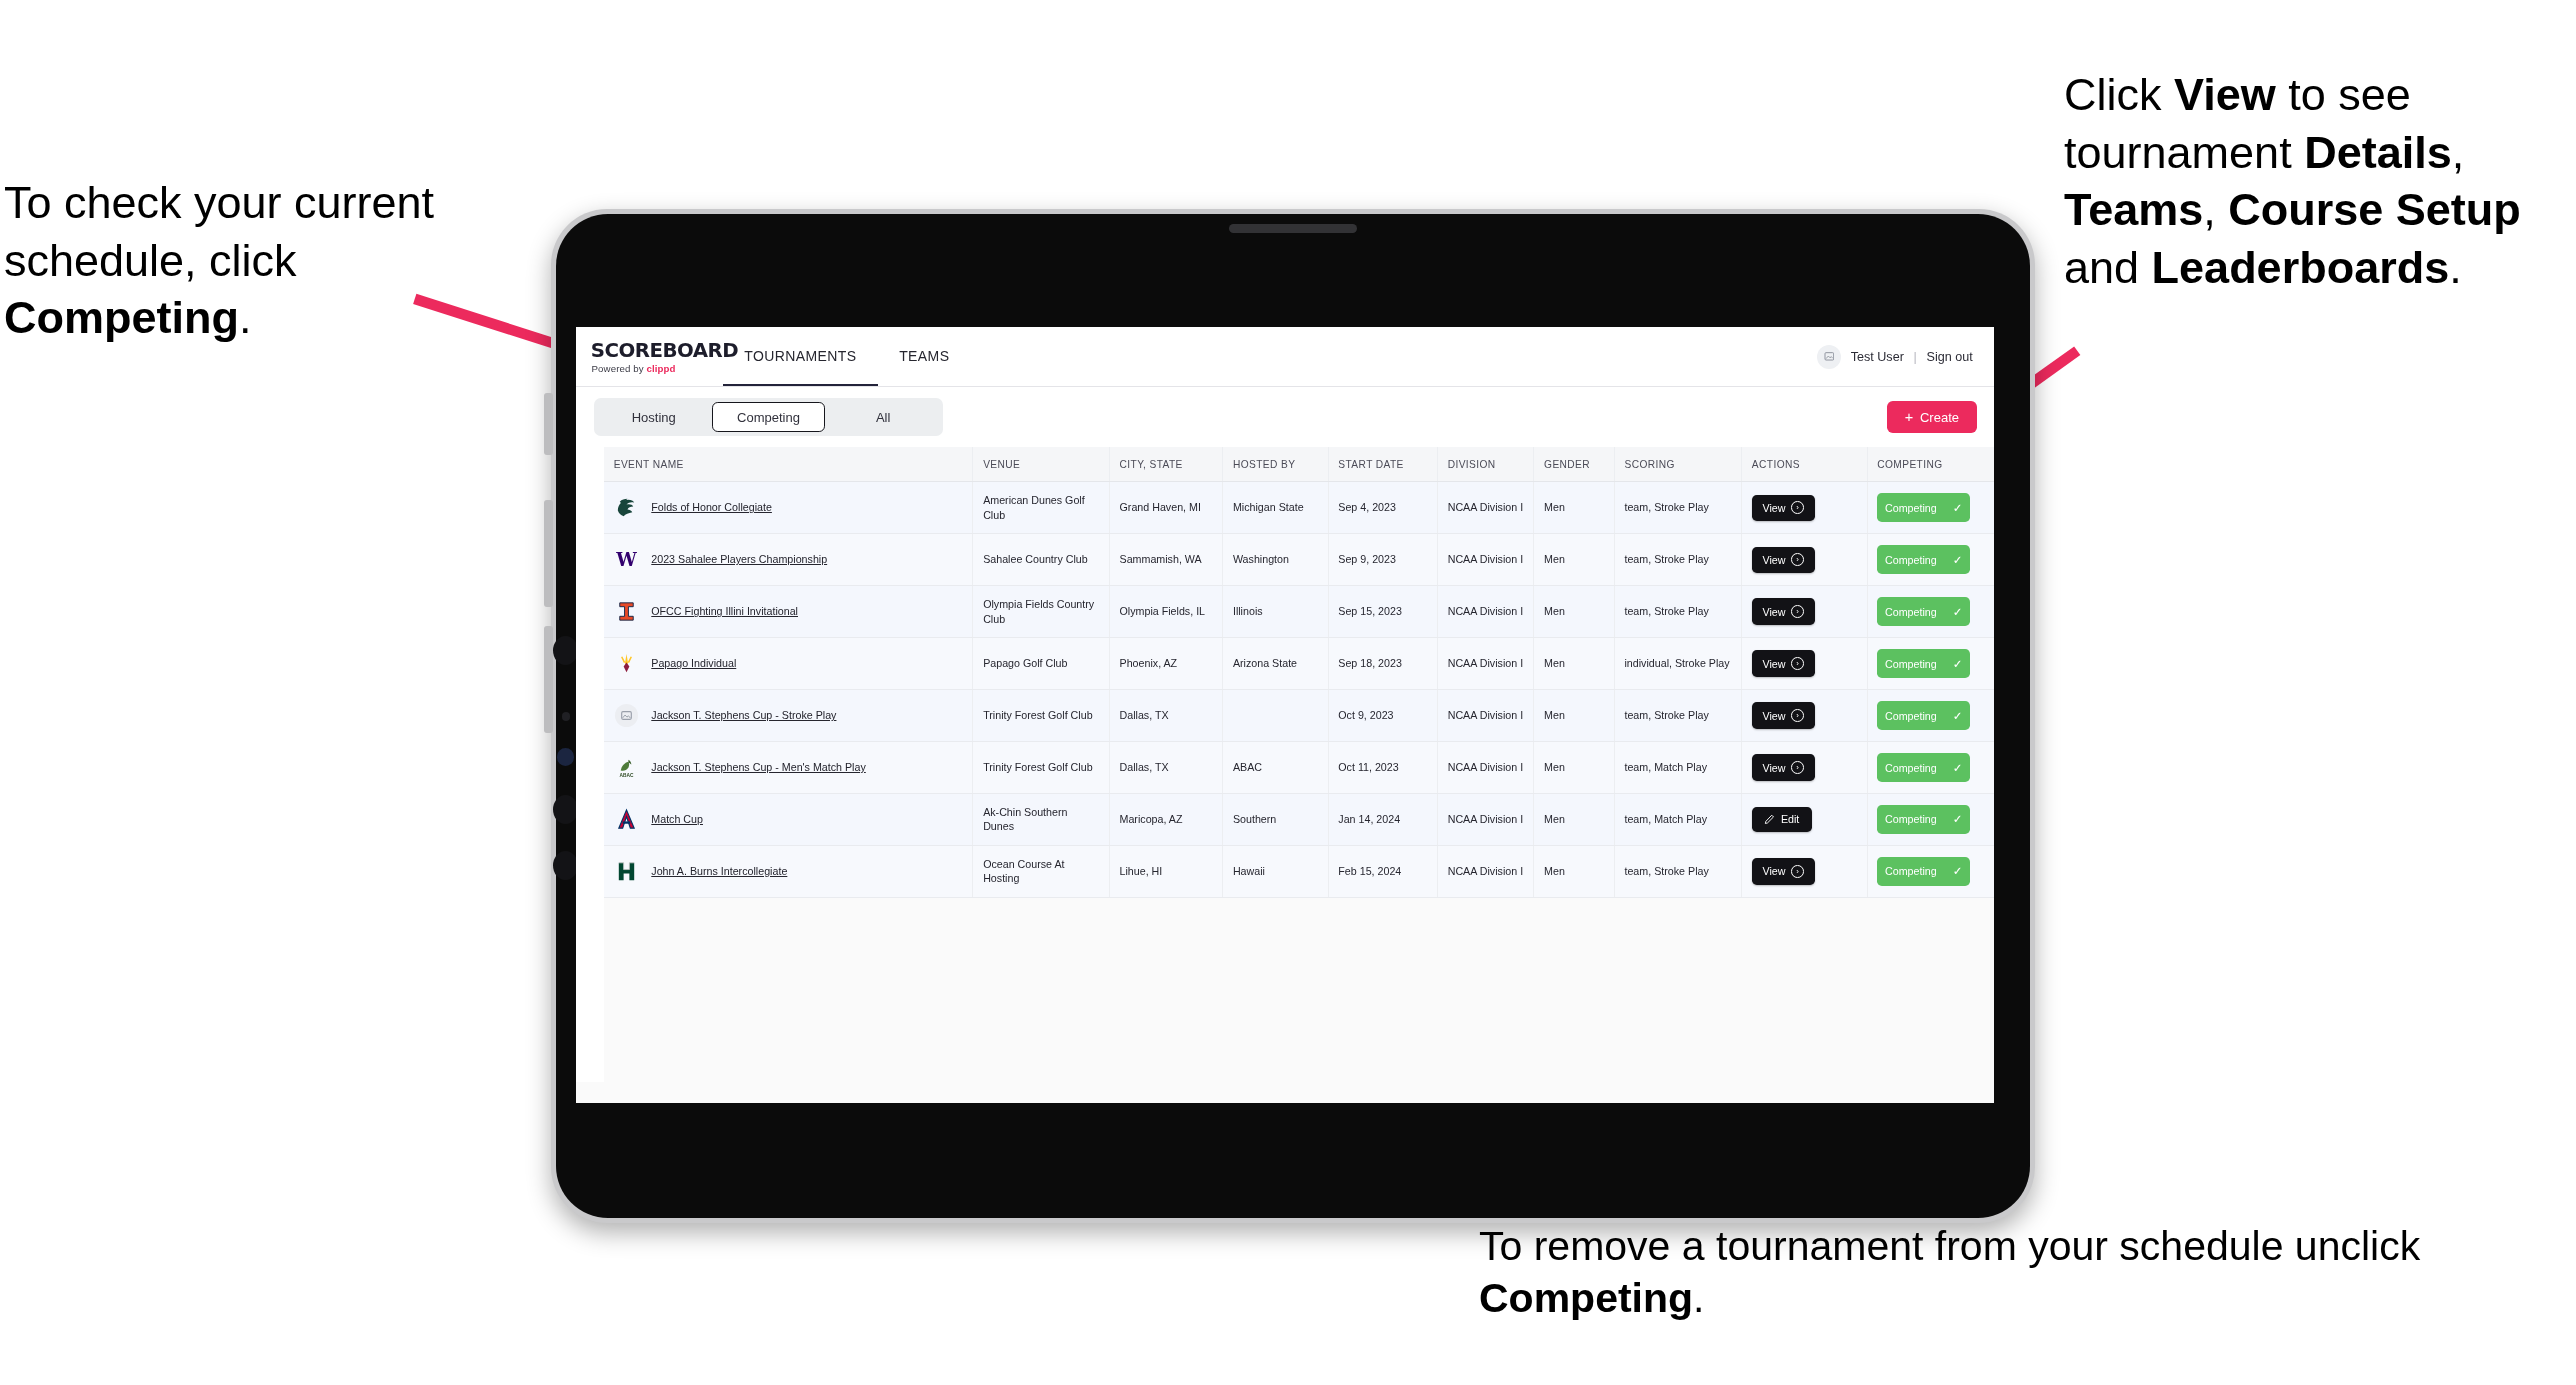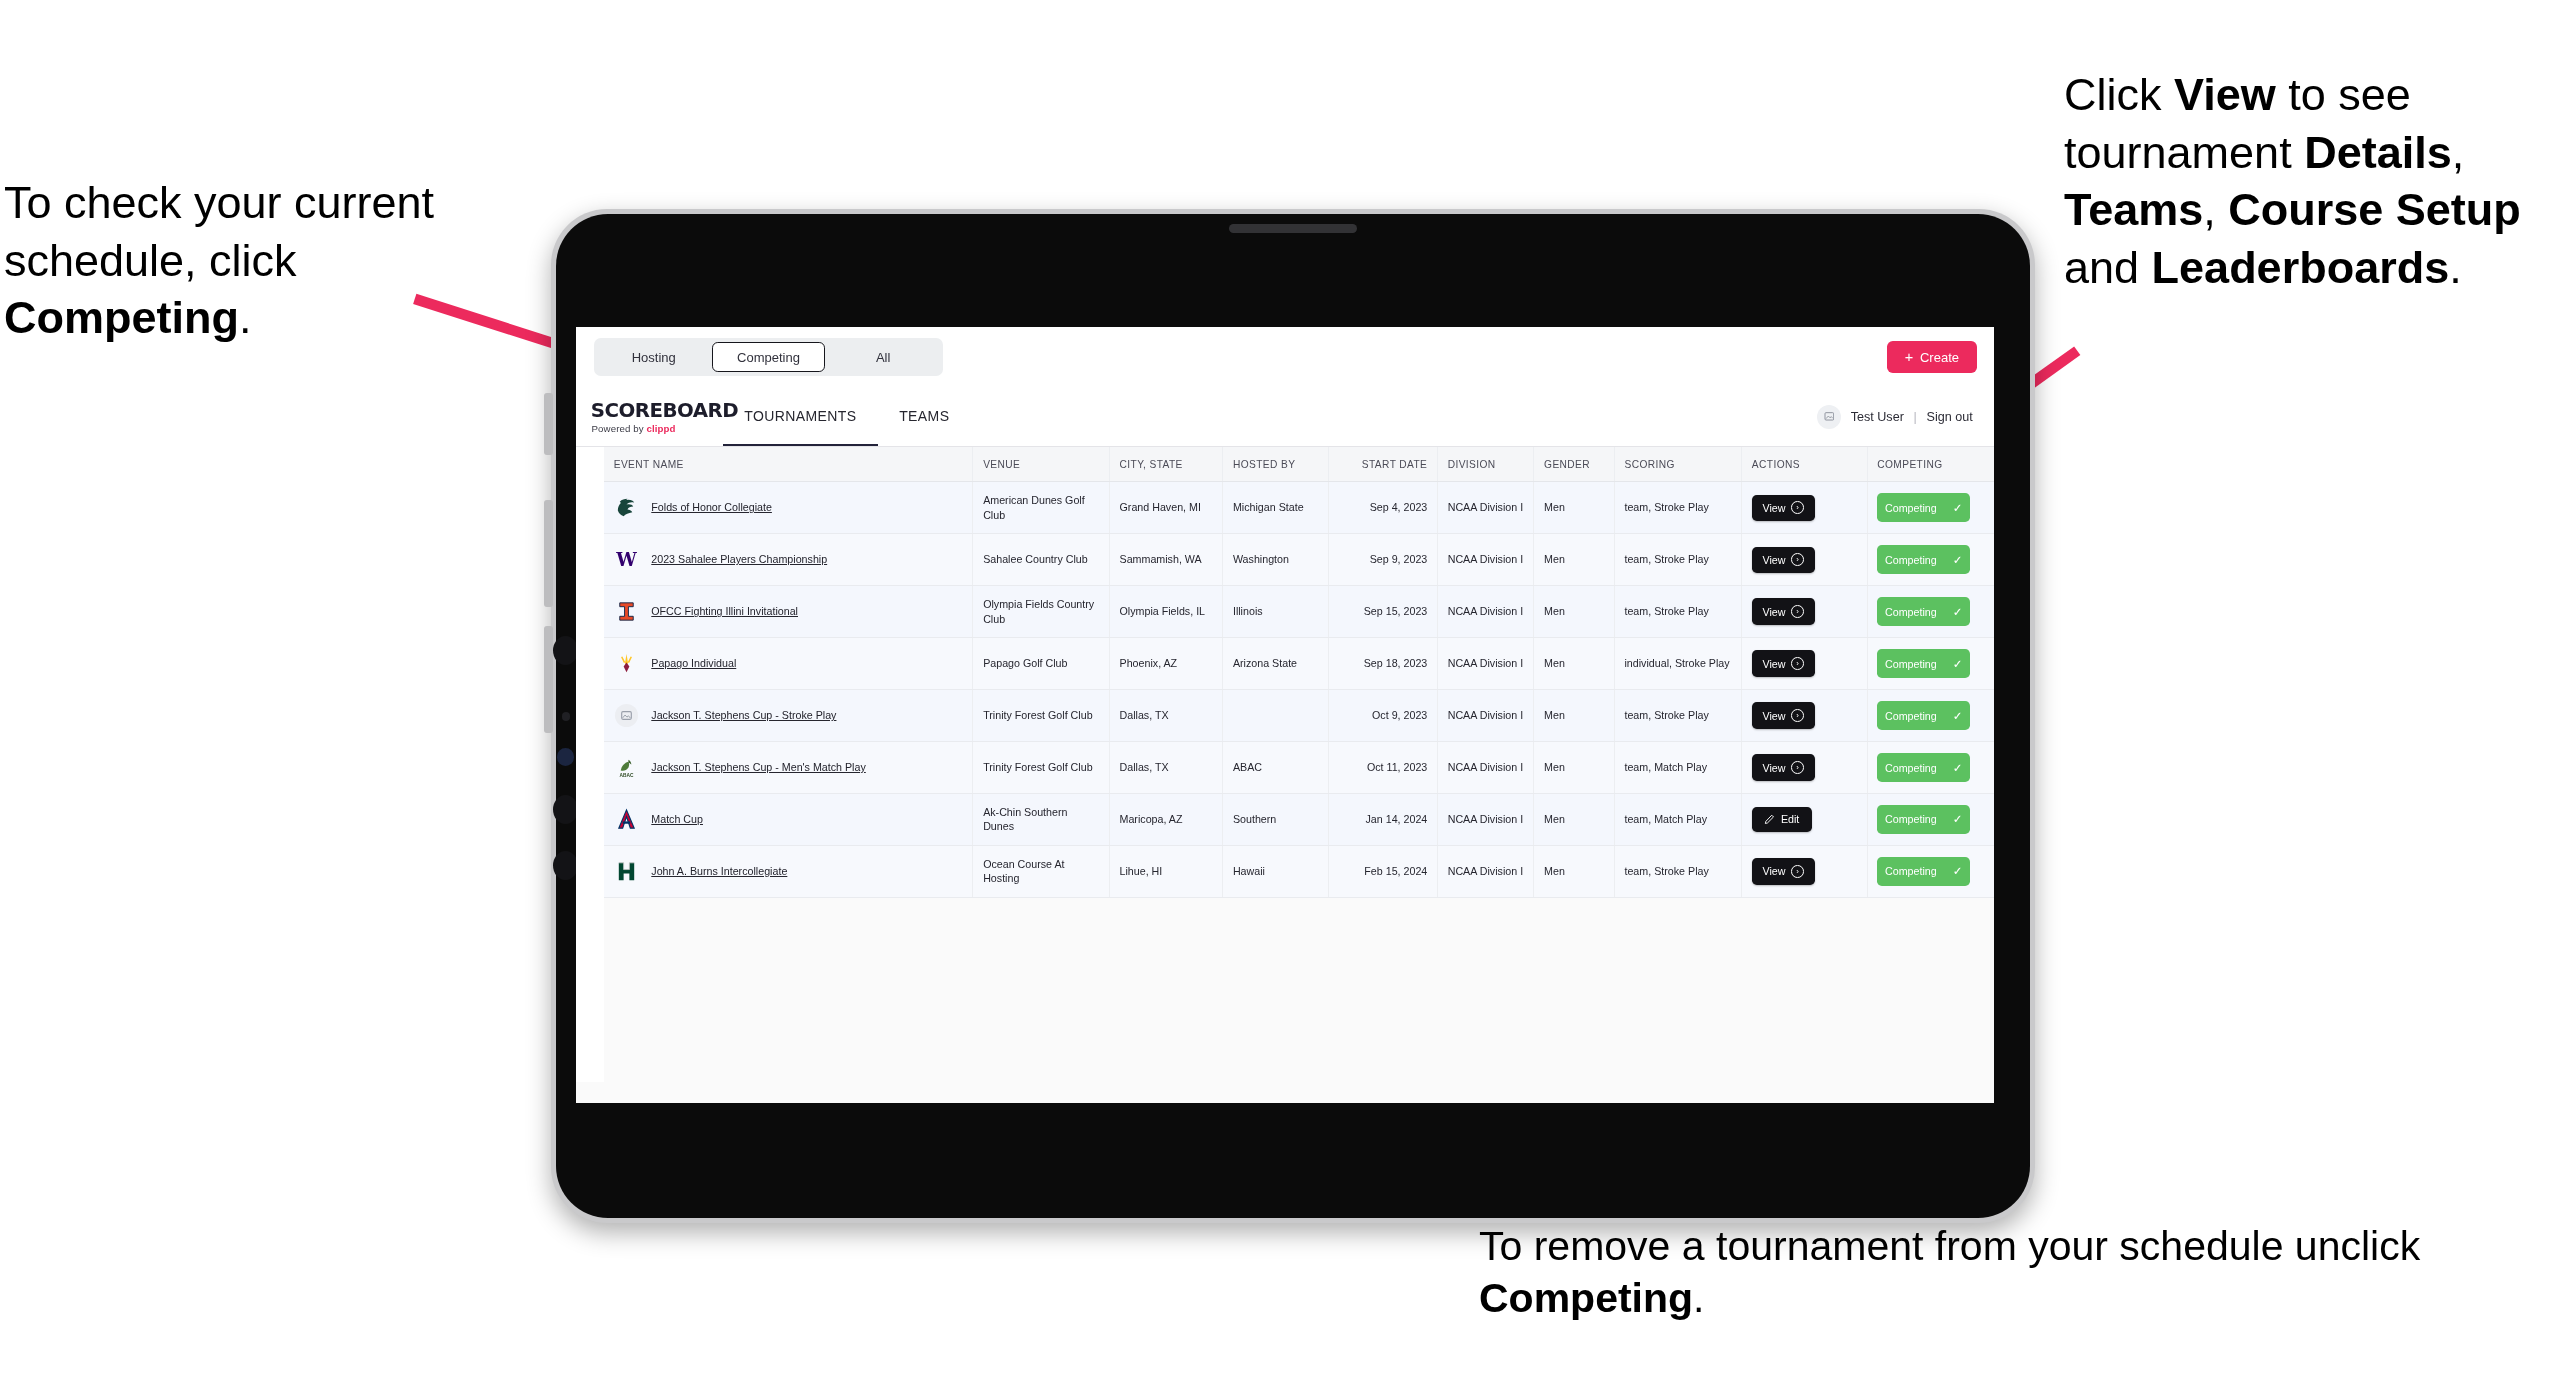--- a/index.html
+++ b/index.html
@@ -124,21 +124,21 @@
     border-bottom:1px solid #e9ebef;border-right:1px solid #eceef1;
     line-height:1.35;
   }
   tbody td:last-child{border-right:none;}
   tbody tr{background:#f4f7fd;}
   tbody tr:nth-child(even){background:#f7f9fd;}
   .c-name{width:349px;}
   .c-venue{width:116px;}
   .c-city{width:93px;}
   .c-host{width:85px;}
-  .c-date{width:89px;text-align:right;}
+  .c-date{width:89px;}
   .c-div{width:76px;}
   .c-gender{width:60px;}
   .c-scoring{width:107px;}
   .c-actions{width:105px;}
   .c-competing{width:107px;}
 
   .namecell{display:flex;align-items:center;gap:12.6px;text-decoration:underline;}
   .logo{width:25px;height:25px;flex:0 0 25px;display:flex;align-items:center;justify-content:center;}
   .logo svg{display:block;}
   .evname{font-size:10.7px;color:#23232c;}
@@ -206,39 +206,20 @@
   <div class="side-btn" id="sb1"></div>
   <div class="side-btn" id="sb2"></div>
   <div class="side-btn" id="sb3"></div>
   <div class="lens" id="lens1"></div>
   <div class="lens" id="lens2"></div>
   <div class="lens" id="lens3"></div>
   <div class="lens" id="lens4"></div>
   <div class="lens" id="lens5"></div>
 
   <div id="screen">
-
-    <div id="filterbar">
-      <div id="segctl">
-        <div class="seg">
-          <span>Hosting</span>
-        </div>
-        <div class="seg active">
-          <span>Competing</span>
-        </div>
-        <div class="seg">
-          <span>All</span>
-        </div>
-      </div>
-      <div id="spacer2"></div>
-      <button id="createbtn">
-        <span class="plus">+</span>
-        <span>Create</span>
-      </button>
-    </div>
 
     <div id="topnav">
       <div id="brand">
         <div id="brand-title">SCOREBOARD</div>
         <div id="brand-sub">
           <span>Powered by </span><span class="pink">clippd</span>
         </div>
       </div>
       <div class="navtab active">
         <span>TOURNAMENTS</span>
@@ -253,20 +234,39 @@
             <rect x="1.5" y="2.5" width="13" height="11" rx="1.5" fill="none" stroke="#8a8f99" stroke-width="1.4"></rect>
             <path d="M3 11.5 L6.5 7.5 L9 10.2 L11 8.4 L13 10.8" fill="none" stroke="#8a8f99" stroke-width="1.2"></path>
           </svg>
         </div>
         <span id="username">Test User</span>
         <span id="navdiv">|</span>
         <span id="signout">Sign out</span>
       </div>
     </div>
 
+    <div id="filterbar">
+      <div id="segctl">
+        <div class="seg">
+          <span>Hosting</span>
+        </div>
+        <div class="seg active">
+          <span>Competing</span>
+        </div>
+        <div class="seg">
+          <span>All</span>
+        </div>
+      </div>
+      <div id="spacer2"></div>
+      <button id="createbtn">
+        <span class="plus">+</span>
+        <span>Create</span>
+      </button>
+    </div>
+
     <div id="tablewrap">
       <table>
         <thead>
           <tr>
             <th class="c-name">EVENT NAME</th>
             <th class="c-venue">VENUE</th>
             <th class="c-city">CITY, STATE</th>
             <th class="c-host">HOSTED BY</th>
             <th class="c-date">START DATE</th>
             <th class="c-div">DIVISION</th>

